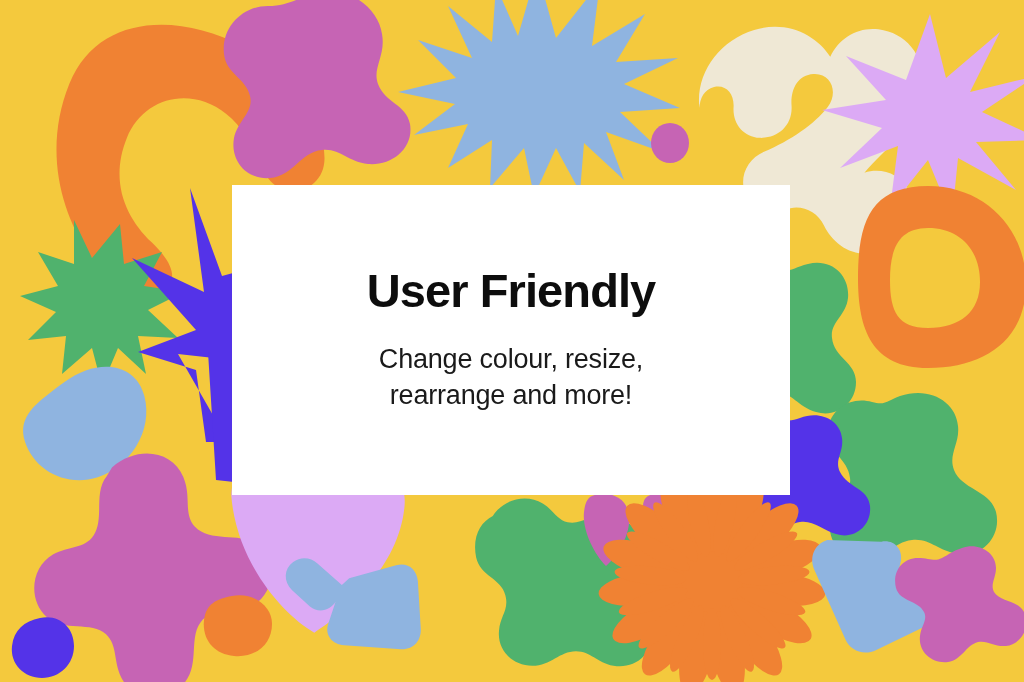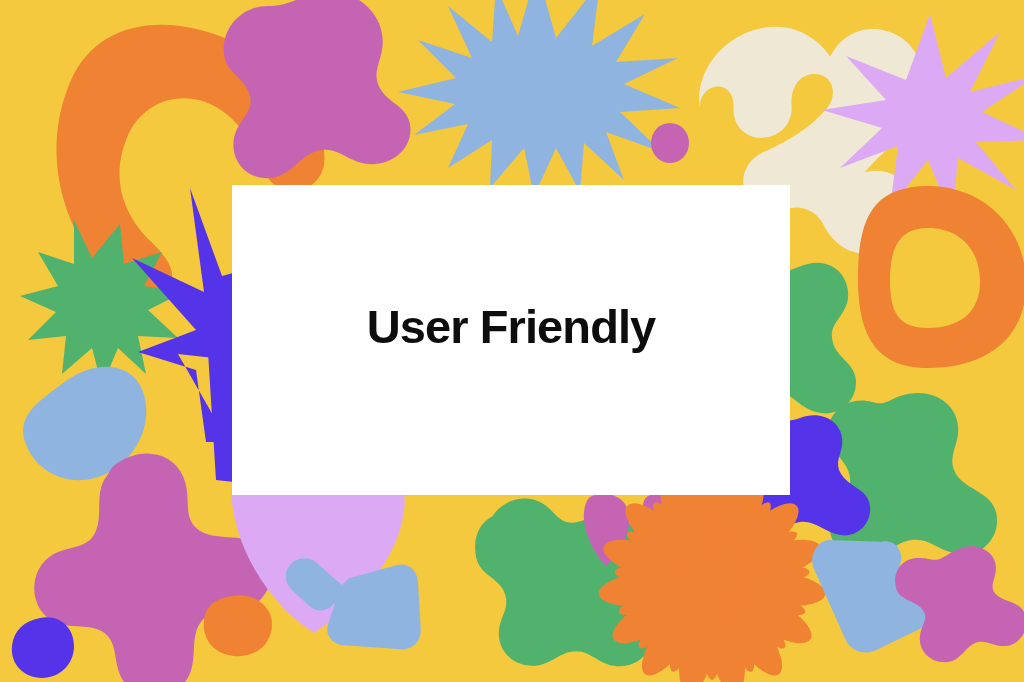--- a/index.html
+++ b/index.html
@@ -245,15 +245,16 @@
          C1000,602 1018,600 1024,612 C1031,626 1022,644 1006,646
          C994,647 988,640 978,642 C966,645 962,660 948,662
          C932,664 918,652 920,636 C921,626 928,620 924,612
          C918,600 900,602 896,588 C892,572 902,558 918,558
          C930,558 934,562 942,558 C950,554 952,551 962,548 Z" fill="#C664B4"></path>
 
   </svg>
 
   <div class="card" id="card" style="left: 232px; top: 185px; width: 558px; height: 310px; background: rgb(255, 255, 255); color: rgb(13, 13, 13);">
     <h1 class="card-title">User Friendly</h1>
+    <p class="card-subtitle">Change colour, resize, rearrange and more!</p>
   </div>
 
 </div>
 
 </body></html>

